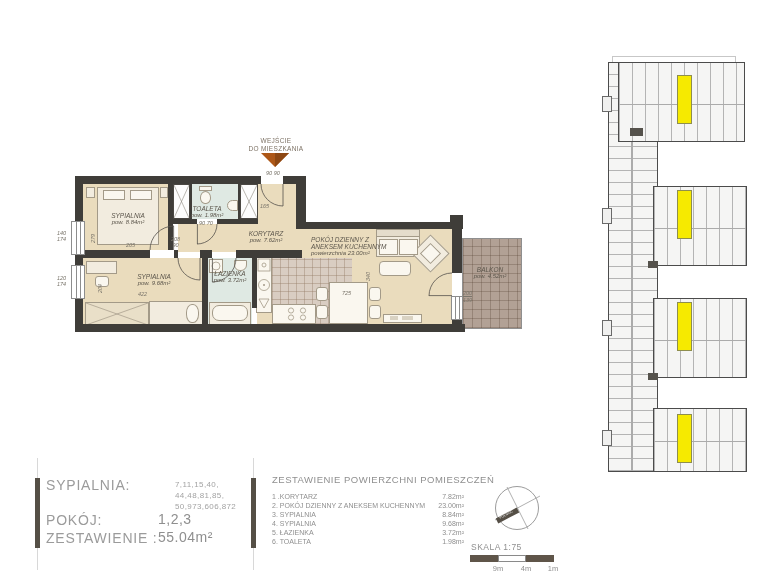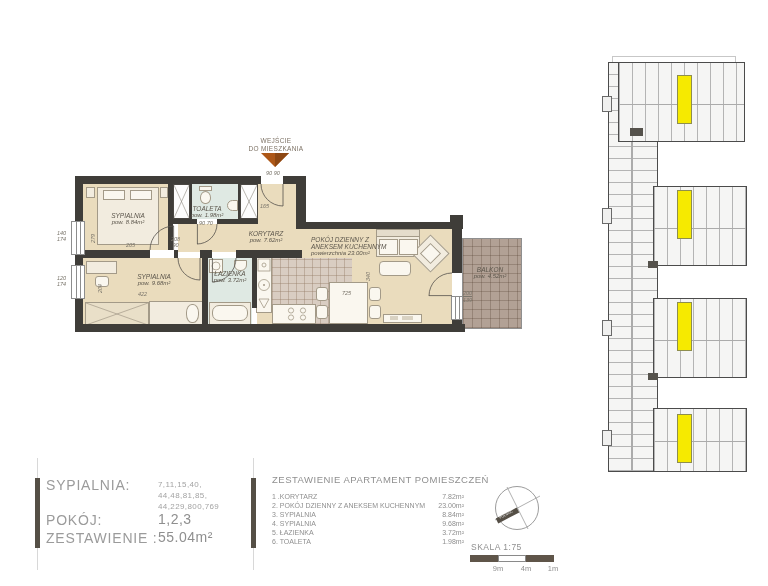--- a/index.html
+++ b/index.html
@@ -40,21 +40,21 @@
       repeating-linear-gradient(0deg,#b4b4b4 0 1px,transparent 1px 12px);}
   .unit{position:absolute;background:#f6ea00;border:1px solid #8e8e4e;z-index:3;box-sizing:border-box;}
   .blob{position:absolute;background:#55524c;z-index:4;}
   .bump{position:absolute;background:#f0f0ef;border:1px solid #6a6a6a;z-index:1;}
   .parapet{position:absolute;border:1px solid #c7c7c7;z-index:0;}
   
   .vline{position:absolute;width:1px;background:#d8d8d8;}
   .vbar{position:absolute;width:5px;background:#554f46;}
   .h-label{position:absolute;font:14px/16px "Liberation Sans",sans-serif;color:#9b9b9b;letter-spacing:.8px;}
   .h-value{position:absolute;font:14px/16px "Liberation Sans",sans-serif;color:#8f8f8f;letter-spacing:.5px;}
-  .apt-nums{position:absolute;font:8px/11px "Liberation Sans",sans-serif;color:#a3a3a3;letter-spacing:.4px;}
+  .apt-nums{position:absolute;font:8px/11px "Liberation Sans",sans-serif;color:#a3a3a3;letter-spacing:.4px;margin-left:17px;}
   .tbl-title{position:absolute;font:9.5px/11px "Liberation Sans",sans-serif;color:#8f8f8f;letter-spacing:.5px;}
   .tbl{position:absolute;width:192px;}
   .trow{display:flex;justify-content:space-between;font:7px/9px "Liberation Sans",sans-serif;color:#8f8f8f;}
   .skala{position:absolute;font:8.5px/10px "Liberation Sans",sans-serif;color:#8f8f8f;letter-spacing:.5px;}
   .segd{position:absolute;height:7px;background:#5f5549;}
   .segw{position:absolute;height:7px;background:#fff;border:1px solid #8a8a8a;box-sizing:border-box;}
   .tick{position:absolute;font:7.5px/9px "Liberation Sans",sans-serif;color:#8f8f8f;transform:translateX(-50%);}
   .u200{border-bottom:.5px solid #7a756b;}
 </style>
 </head>
@@ -297,28 +297,28 @@
 
   <div class="vline" style="left:37px;top:458px;height:112px;"></div>
   <div class="vbar" style="left:35px;top:478px;height:70px;"></div>
   <div class="vline" style="left:253px;top:458px;height:112px;"></div>
   <div class="vbar" style="left:251px;top:478px;height:70px;"></div>
 
   <div class="h-label" style="left:46px;top:477px;">SYPIALNIA:</div>
   <div class="apt-nums" style="left:158px;top:479px;">
     <div>7,11,15,40,</div>
     <div>44,48,81,85,</div>
-    <div>44,229,800,769</div>
+    <div>50,973,606,872</div>
   </div>
   <div class="h-label" style="left:46px;top:512px;">POKÓJ:</div>
   <div class="h-value" style="left:158px;top:511px;">1,2,3</div>
   <div class="h-label" style="left:46px;top:530px;">ZESTAWIENIE :</div>
   <div class="h-value" style="left:158px;top:529px;">55.04m²</div>
 
-  <div class="tbl-title" style="left:272px;top:474px;">ZESTAWIENIE APARTAMENT  POMIESZCZEŃ</div>
+  <div class="tbl-title" style="left:272px;top:474px;">ZESTAWIENIE POWIERZCHNI  POMIESZCZEŃ</div>
   <div class="tbl" style="left:272px;top:492px;">
     <div class="trow">
       <span><span>1 .</span><span>KORYTARZ</span></span>
       <span>7.82m²</span>
     </div>
     <div class="trow">
       <span><span>2. </span><span>POKÓJ DZIENNY Z ANEKSEM KUCHENNYM</span></span>
       <span>23.00m²</span>
     </div>
     <div class="trow">

